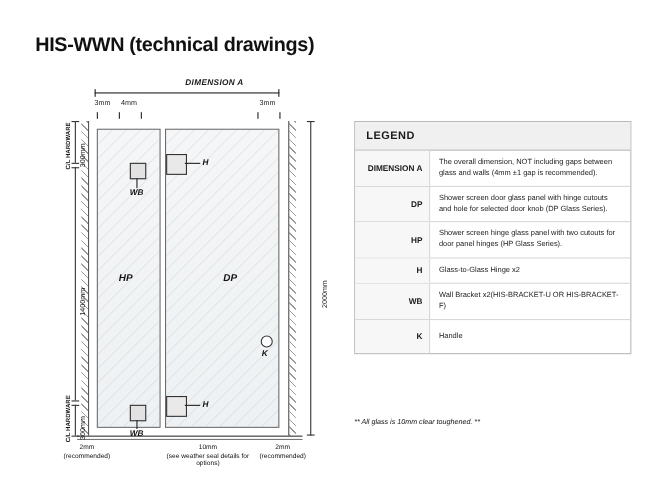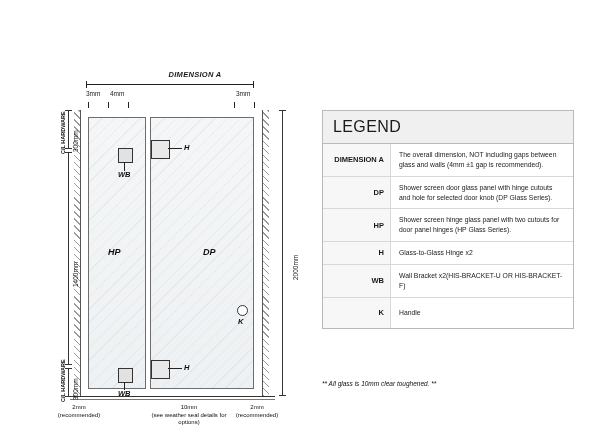--- a/index.html
+++ b/index.html
@@ -107,21 +107,21 @@
 
   
   .botnote{position:absolute;font-size:6px;text-align:center;color:#111;line-height:1.25;}
 
   
   .legend{
     position:absolute;left:322px;top:110px;width:250px;
     border:1px solid #b9b9b9;background:#fff;
   }
   .legend-title{
-    font-size:16px;font-weight:normal;padding:7px 10px;background:#f0f0f0;
+    font-size:10px;font-weight:bold;padding:7px 10px;background:#f0f0f0;
     border-bottom:1px solid #b9b9b9;letter-spacing:.4px;
   }
   .lrow{display:flex;border-bottom:1px solid #d8d8d8;}
   .lrow:last-child{border-bottom:none;}
   .lkey{
     width:68px;min-width:68px;box-sizing:border-box;
     padding:6px 6px 6px 4px;text-align:right;
     font-size:7.5px;font-weight:bold;background:#f7f7f7;
     border-right:1px solid #d8d8d8;
     display:flex;align-items:center;justify-content:flex-end;
@@ -133,20 +133,21 @@
   .footnote{
     position:absolute;left:322px;top:380px;width:250px;
     font-size:6.5px;font-style:italic;color:#111;
   }
 </style>
 </head>
 <body>
 
 <div class="page">
 
+  <div class="title">HIS-WWN (technical drawings)</div>
 
   <div class="drawing">
 
     <div class="dim-a-label">DIMENSION A</div>
     <div class="dim-a-line"></div>
 
     <div class="topdims">
       <div class="tick" style="left:2px;"></div>
       <div class="tick" style="left:22px;"></div>
       <div class="tick" style="left:42px;"></div>

